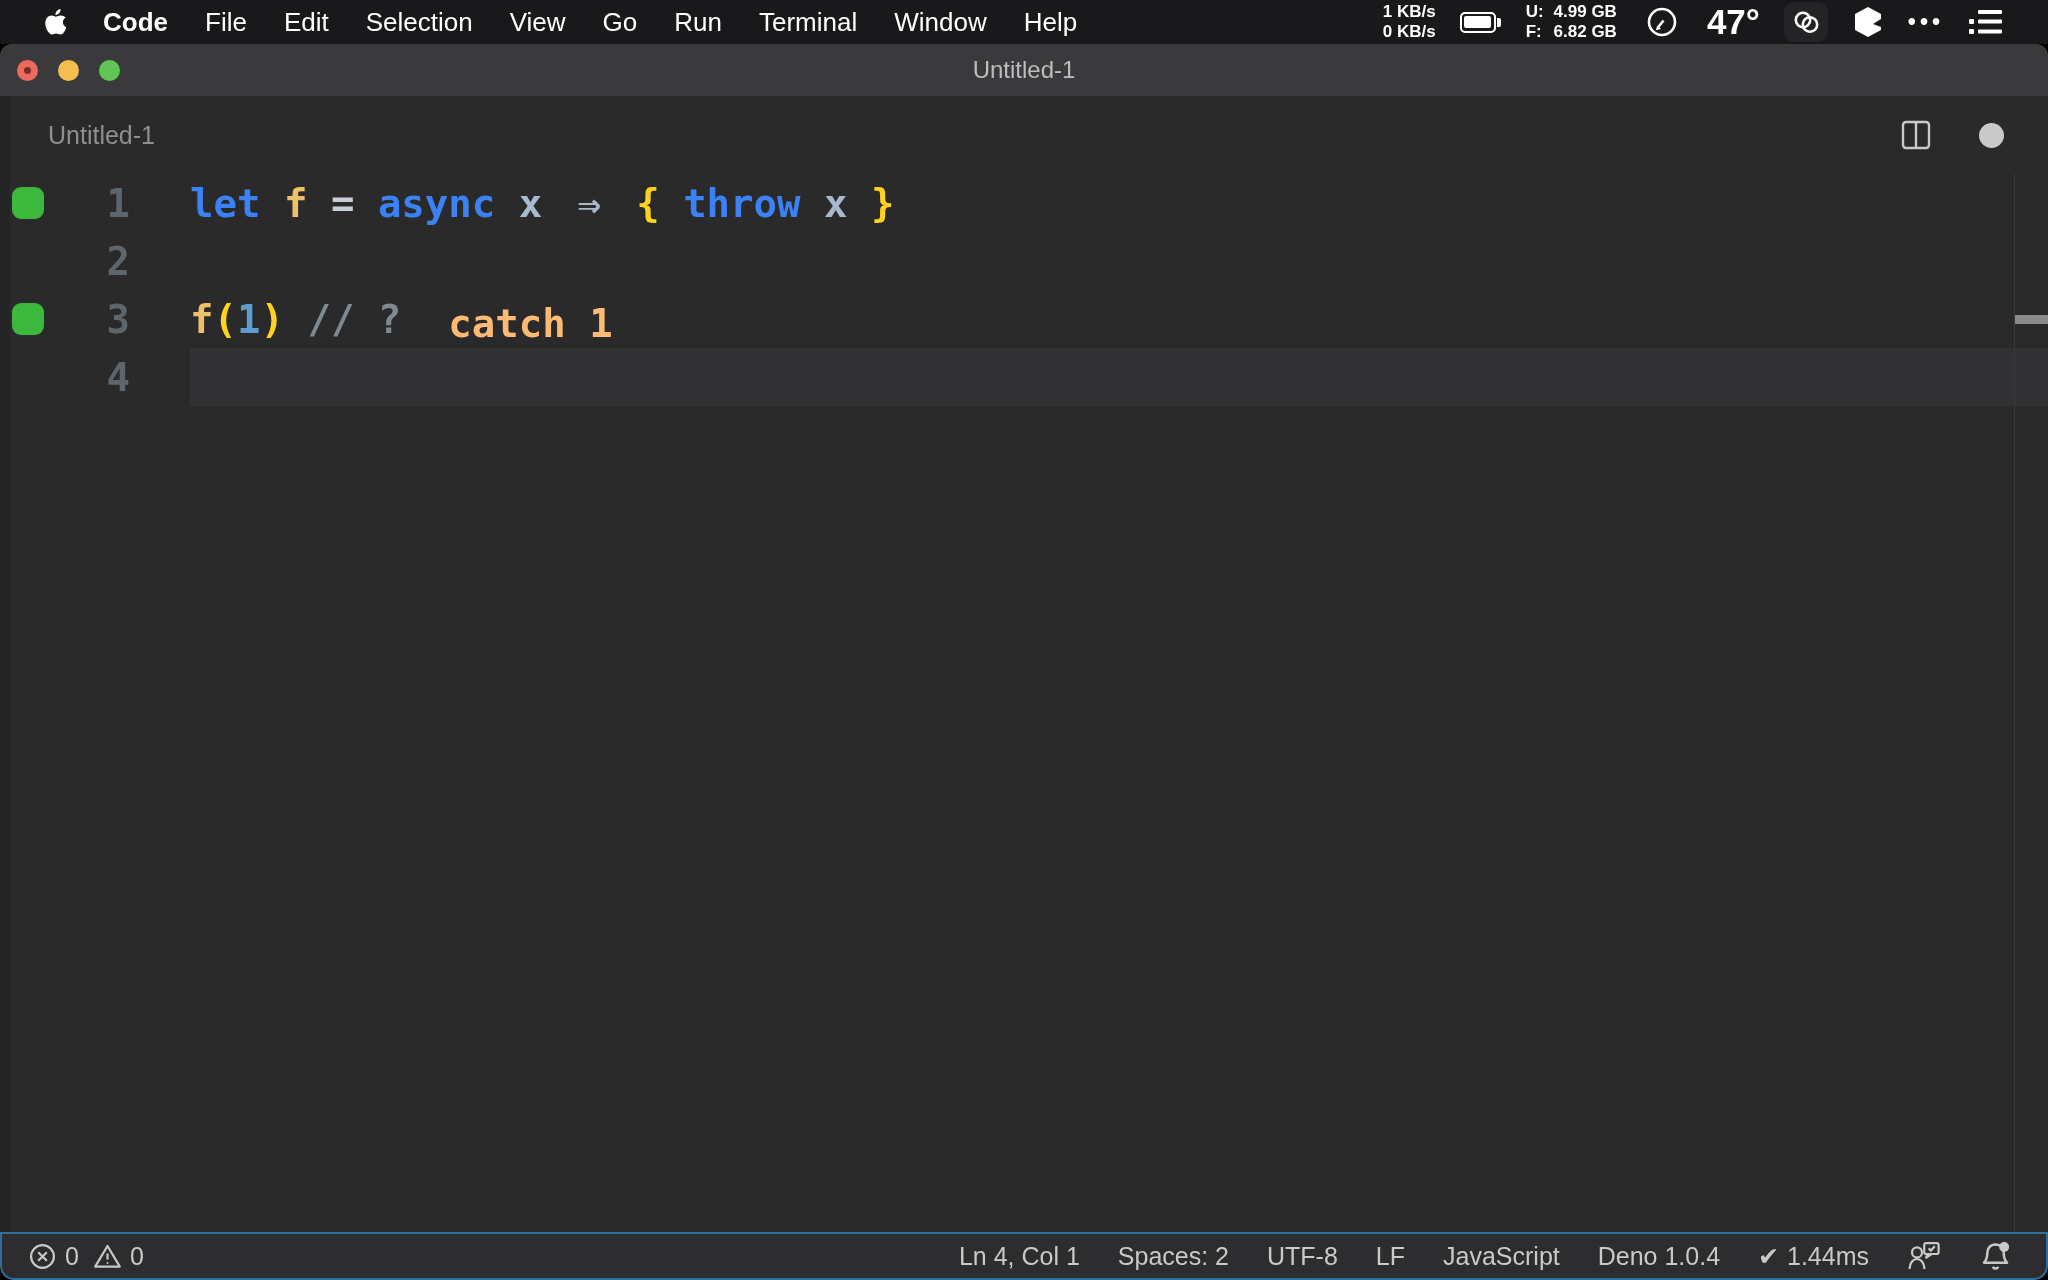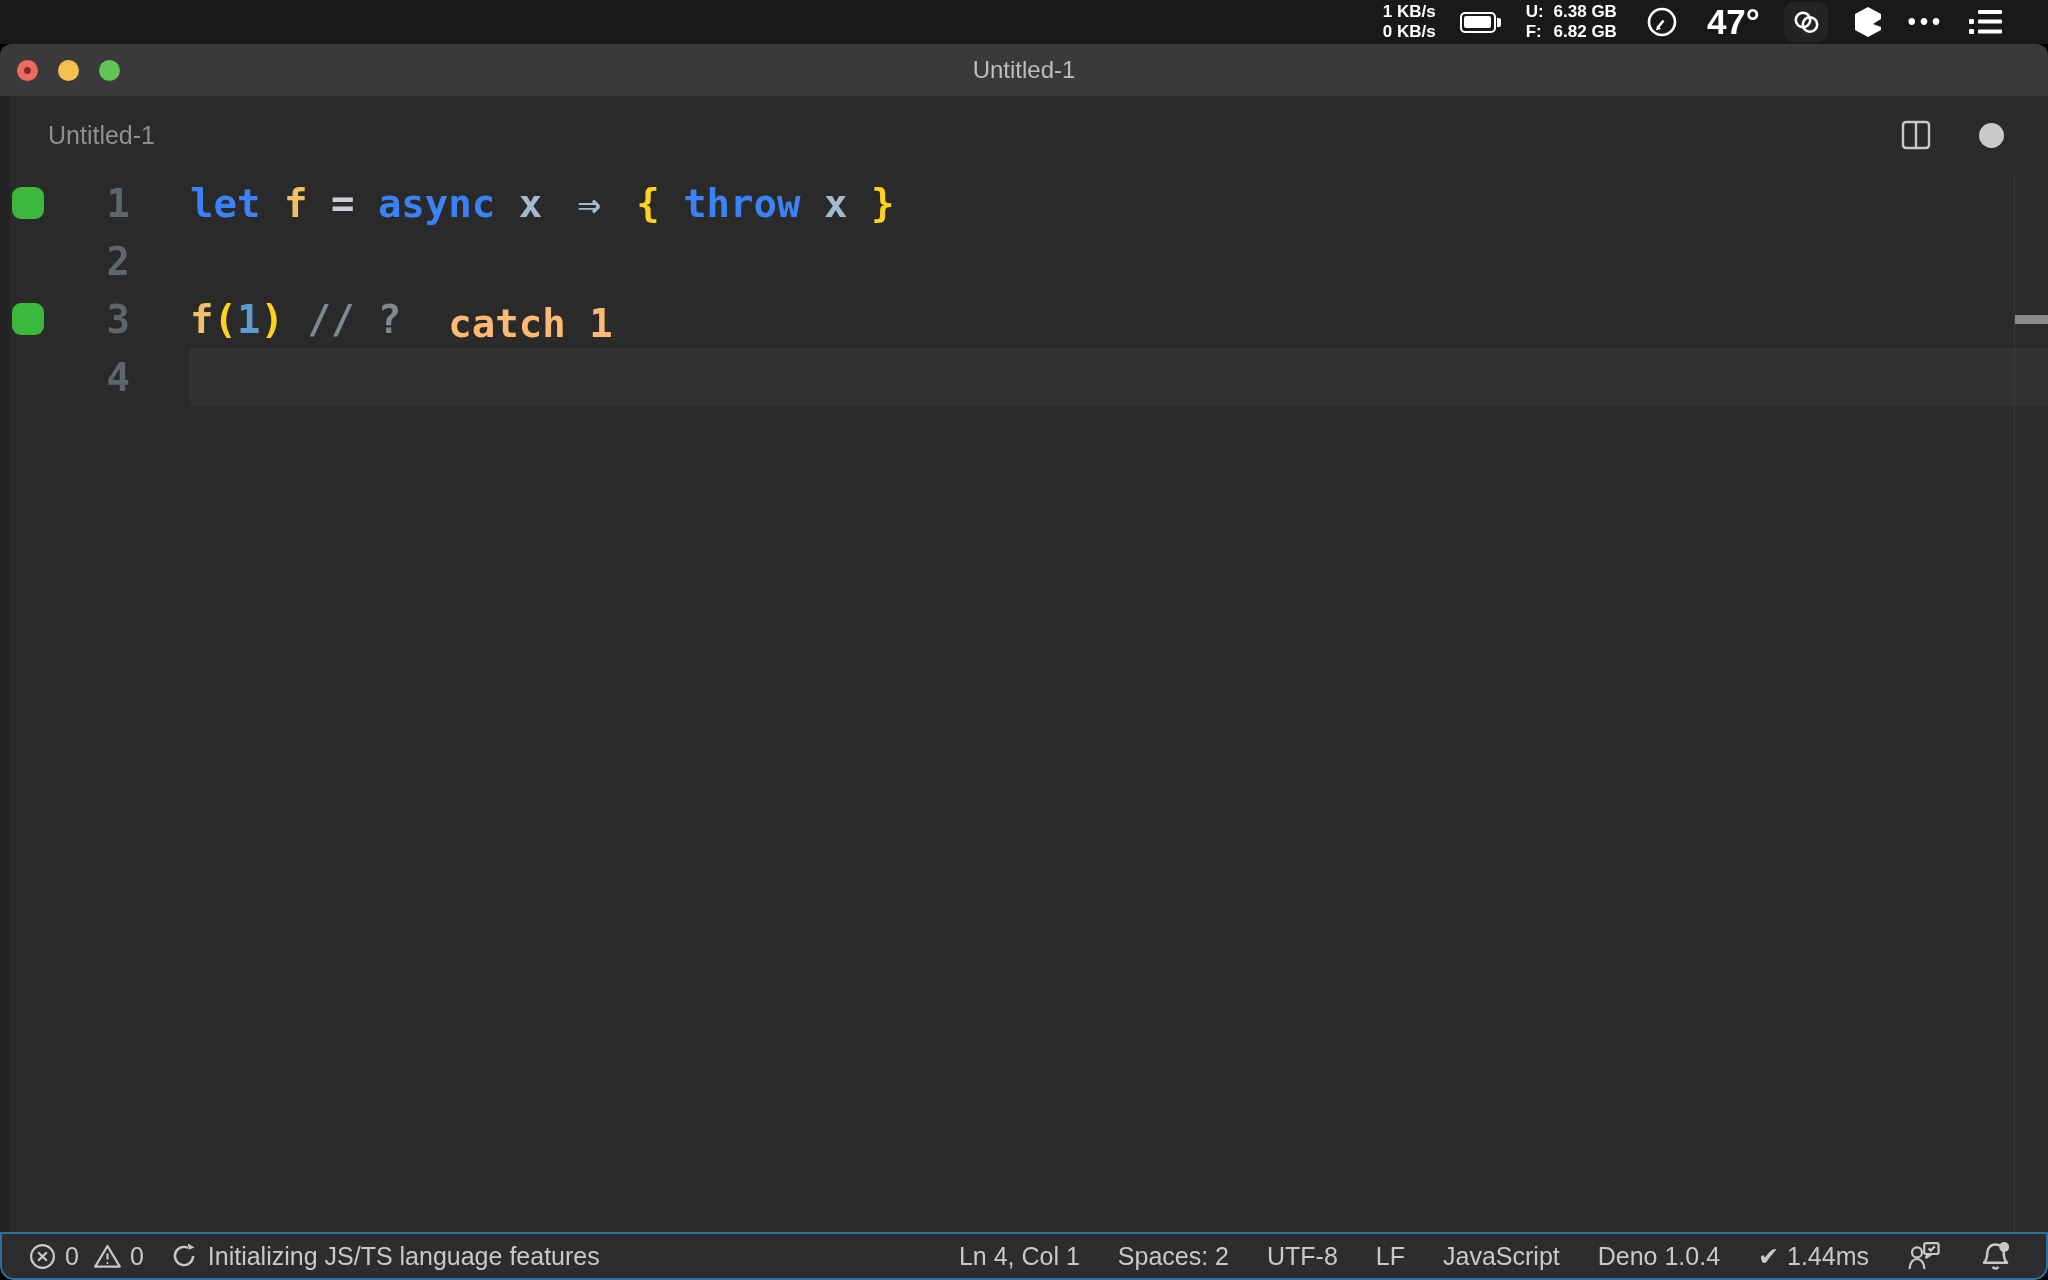--- a/index.html
+++ b/index.html
@@ -81,35 +81,54 @@
   .sb-message { display:flex; align-items:center; column-gap:10px; margin-left:26px; }
   .sb-right { margin-left:auto; display:flex; align-items:center; column-gap:38px; }
   .sb-item { display:flex; align-items:center; column-gap:8px; white-space:nowrap; }
   .sb-item .check { font-family:"DejaVu Sans", sans-serif; font-size:25px; }
   .sbicon svg { display:block; }
 </style>
 </head>
 <body>
 
 <div class="menubar">
+  <div class="menu-left">
+    <span class="apple">
+      <svg viewBox="0 0 17 21">
+          <path fill="#fff" d="M11.9 3.3c.7-.9 1.2-2.1 1.1-3.3-1 .1-2.3.7-3 1.6-.7.8-1.3 2-1.1 3.2 1.1.1 2.3-.6 3-1.5zM13.1 5.2c-1.7-.1-3.1 1-3.9 1-.8 0-2-.9-3.4-.9C4.1 5.3 2.4 6.3 1.5 7.9c-1.8 3.1-.5 7.7 1.3 10.2.9 1.2 1.9 2.6 3.3 2.5 1.3-.1 1.8-.8 3.4-.8s2 .8 3.4.8c1.4 0 2.3-1.2 3.2-2.5.7-1 1.2-2.1 1.5-3.3-3.3-1.3-3.8-6-.5-7.7-.9-1.3-2.4-1.9-4-1.9z"></path>
+        </svg>
+    </span>
+    <span style="display:flex;column-gap:37px;">
+        <span class="mi app">Code</span>
+        <span class="mi">File</span>
+        <span class="mi">Edit</span>
+        <span class="mi">Selection</span>
+        <span class="mi">View</span>
+        <span class="mi">Go</span>
+        <span class="mi">Run</span>
+        <span class="mi">Terminal</span>
+        <span class="mi">Window</span>
+        <span class="mi">Help</span>
+      </span>
+  </div>
 
   <div class="menu-right">
     <div class="stack">
       <span>1 KB/s</span>
       <span>0 KB/s</span>
     </div>
     <div class="battery">
       <div class="body">
           <div class="charge"></div>
         </div>
         <div class="nub"></div>
     </div>
     <div class="memgrid">
       <span>U:</span>
-      <span class="v">6.38 GB</span>
+      <span class="v">4.99 GB</span>
       <span>F:</span>
       <span class="v">6.82 GB</span>
     </div>
     <span class="micon">
       <svg width="42" height="42" viewBox="0 0 42 42" fill="none" stroke="#fff">
         <circle cx="21" cy="21" r="13" stroke-width="2.6"></circle>
         <path d="M22.5 19.5 L16.5 27" stroke-width="2.6"></path>
         <path d="M14.8 29.2 l5.2-1.2 -3.4-3.4 z" fill="#fff" stroke="none"></path>
       </svg>
     </span>
@@ -203,29 +222,20 @@
         <span>0</span>
         <span class="sbicon" style="margin-left:6px;">
           <svg width="29" height="29" viewBox="0 0 16 16" fill="none" stroke="#c9c9c9" stroke-width="1.2">
             <path d="M8 2.2 L14.8 13.6 H1.2 Z" stroke-linejoin="round"></path>
             <path d="M8 6.3 V9.6"></path>
             <circle cx="8" cy="11.6" r="0.55" fill="#c9c9c9" stroke="none"></circle>
           </svg>
         </span>
         <span>0</span>
       </div>
-      <div class="sb-message">
-        <span class="sbicon">
-          <svg width="28" height="28" viewBox="0 0 16 16" fill="none" stroke="#c9c9c9" stroke-width="1.4">
-            <path d="M13.2 8 A5.2 5.2 0 1 1 10.2 3.3"></path>
-            <path d="M10.2 0.9 l0.5 3.5 3.3-1.3 z" fill="#c9c9c9" stroke="none"></path>
-          </svg>
-        </span>
-        <span>Initializing JS/TS language features</span>
-      </div>
     </div>
 
     <div class="sb-right">
       <span style="display:flex;column-gap:38px;align-items:center;">
           <span class="sb-item">
             <span>Ln 4, Col 1</span>
           </span>
           <span class="sb-item">
             <span>Spaces: 2</span>
           </span>

